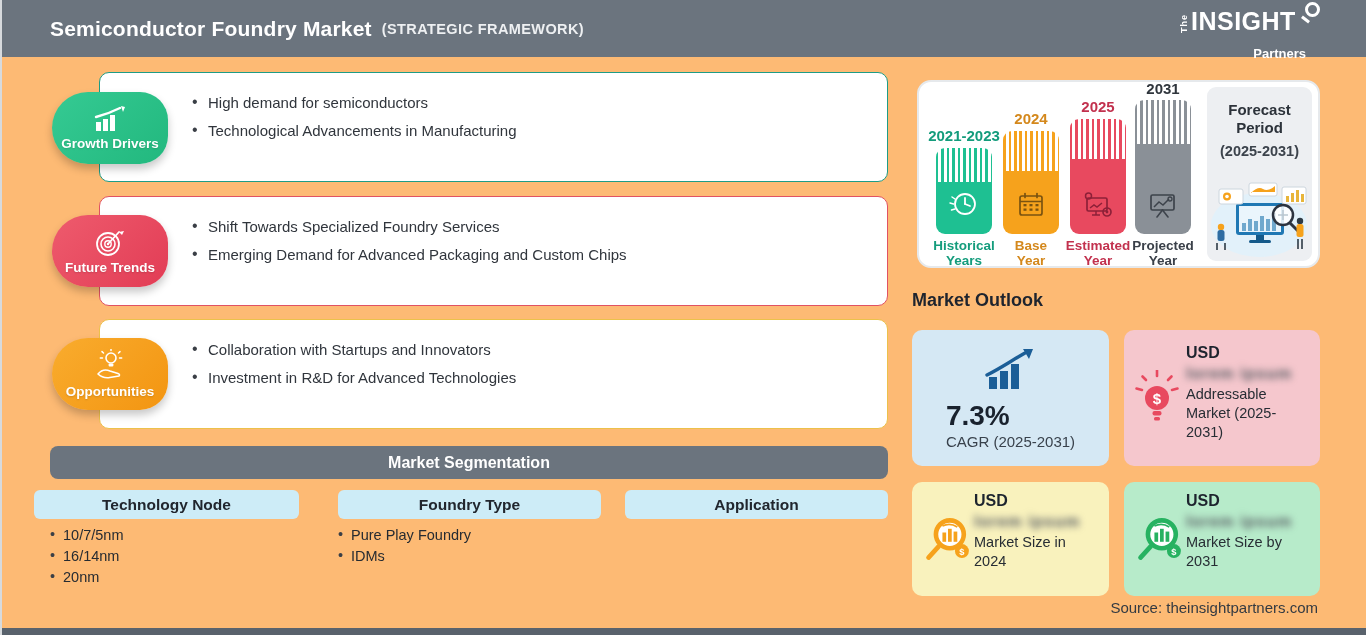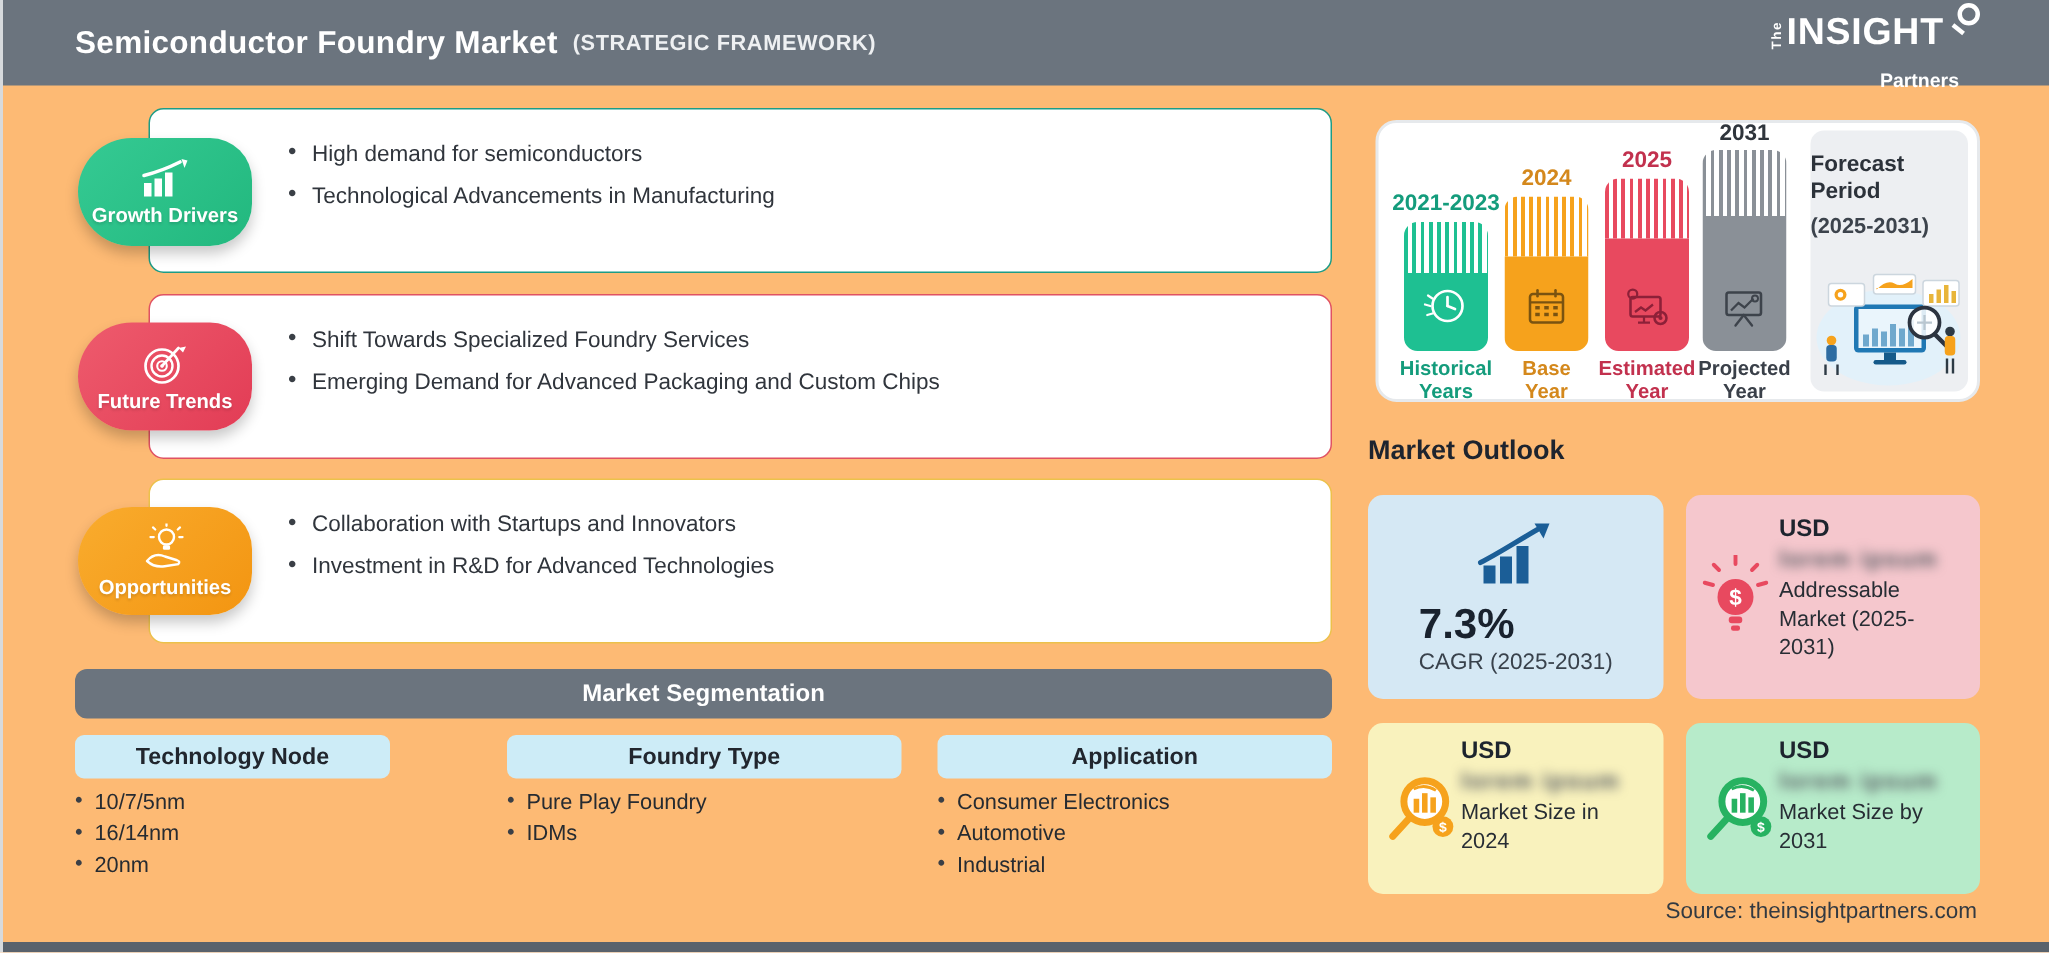--- a/index.html
+++ b/index.html
@@ -49,21 +49,21 @@
   .seg-bar {
     position:absolute; left:48px; top:446px; width:838px; height:33px;
     background:#6b747e; border-radius:8px; display:flex; align-items:center; justify-content:center;
     color:#fff; font-size:16px; font-weight:bold;
   }
   .seg-col-h {
     position:absolute; top:490px; height:29px; background:#cdecf7; border-radius:6px;
     display:flex; align-items:center; justify-content:center;
     font-size:15.5px; font-weight:bold; color:#21262e;
   }
-  .seg-col-h.c1 { left:48px; width:210px; }
+  .seg-col-h.c1 { left:32px; width:265px; }
   .seg-col-h.c2 { left:336px; width:263px; }
   .seg-col-h.c3 { left:623px; width:263px; }
   .seg-list { position:absolute; top:525px; list-style:none; }
   .seg-list.c1 { left:48px; } .seg-list.c2 { left:336px; } .seg-list.c3 { left:623px; }
   .seg-list li { font-size:14.5px; color:#262b31; line-height:21px; position:relative; padding-left:13px; }
   .seg-list li::before { content:"•"; position:absolute; left:0; top:-1px; color:#3a3f46; }
 
   
   .timeline { position:absolute; left:915px; top:80px; width:403px; height:188px; border:2px solid #e6e9ec; border-radius:14px; background:#fff; }
   .tl-bar { position:absolute; width:56px; border-radius:9px; overflow:hidden; }
@@ -85,21 +85,21 @@
   .tl-year { position:absolute; font-size:15px; font-weight:bold; white-space:nowrap; transform:translateX(-50%); }
   .tl-y1 { left:45px;  top:45px; color:#149c7c; }
   .tl-y2 { left:112px; top:28px; color:#d4881c; }
   .tl-y3 { left:179px; top:16px; color:#c2314e; }
   .tl-y4 { left:244px; top:-2px; color:#2f353c; }
   .tl-cat { position:absolute; top:156px; width:80px; transform:translateX(-50%); text-align:center; font-size:13.5px; font-weight:bold; line-height:15px; }
   .tl-c1 { left:45px;  color:#149c7c; }
   .tl-c2 { left:112px; color:#d4881c; }
   .tl-c3 { left:179px; color:#c2314e; }
   .tl-c4 { left:244px; color:#3a4049; }
-  .forecast { position:absolute; left:288px; top:5px; width:105px; height:174px; background:#edeff2; border-radius:9px; text-align:left; }
+  .forecast { position:absolute; left:288px; top:5px; width:105px; height:174px; background:#edeff2; border-radius:9px; text-align:center; }
   .fc-title { font-size:15px; font-weight:bold; color:#2c323a; line-height:18px; margin-top:14px; }
   .fc-range { font-size:14.5px; font-weight:bold; color:#3c434c; margin-top:6px; }
   .fc-illu { position:absolute; bottom:2px; left:2px; }
 
   
   .outlook-title { position:absolute; left:910px; top:290px; font-size:18px; font-weight:bold; color:#1e242e; }
   .card { position:absolute; border-radius:10px; }
   .card-blue   { left:910px;  top:330px; width:197px; height:136px; background:#d5e8f4; display:flex; align-items:center; justify-content:center; gap:10px;flex-direction:column; }
   .card-pink   { left:1122px; top:330px; width:196px; height:136px; background:#f5c7cd; }
   .card-yellow { left:910px;  top:482px; width:197px; height:114px; background:#f9f2bd; }
@@ -202,25 +202,20 @@
     <span>Application</span>
   </div>
   <ul class="seg-list c1">
     <li>10/7/5nm</li>
     <li>16/14nm</li>
     <li>20nm</li>
   </ul>
   <ul class="seg-list c2">
     <li>Pure Play Foundry</li>
     <li>IDMs</li>
-  </ul>
-  <ul class="seg-list c3">
-    <li>Consumer Electronics</li>
-    <li>Automotive</li>
-    <li>Industrial</li>
   </ul>
 
   <div class="timeline">
     <span class="tl-year tl-y1">2021-2023</span>
     <span class="tl-year tl-y2">2024</span>
     <span class="tl-year tl-y3">2025</span>
     <span class="tl-year tl-y4">2031</span>
 
     <div class="tl-bar tl-b1">
       <div class="stripes"></div>

